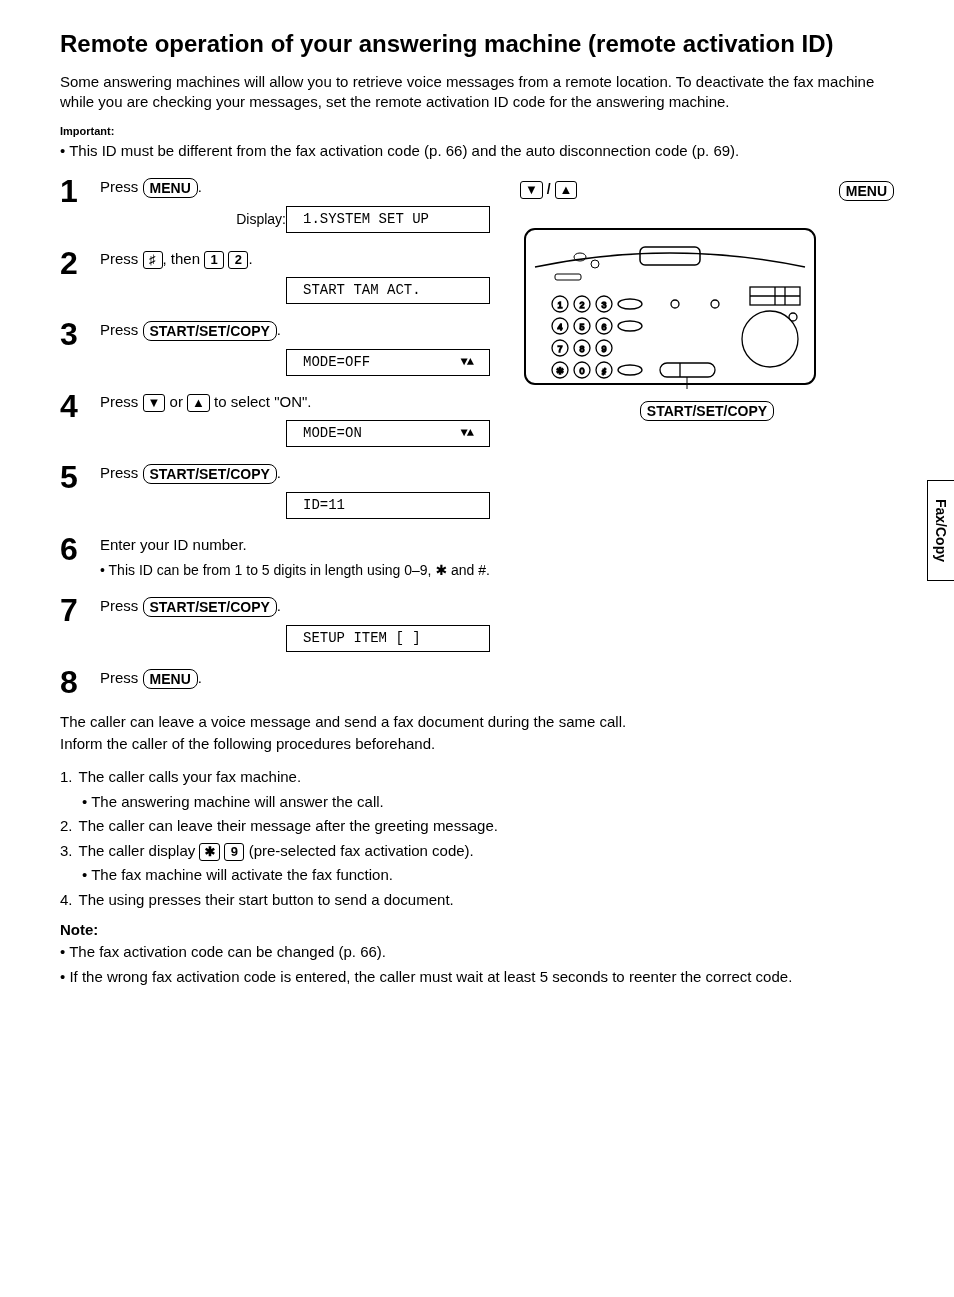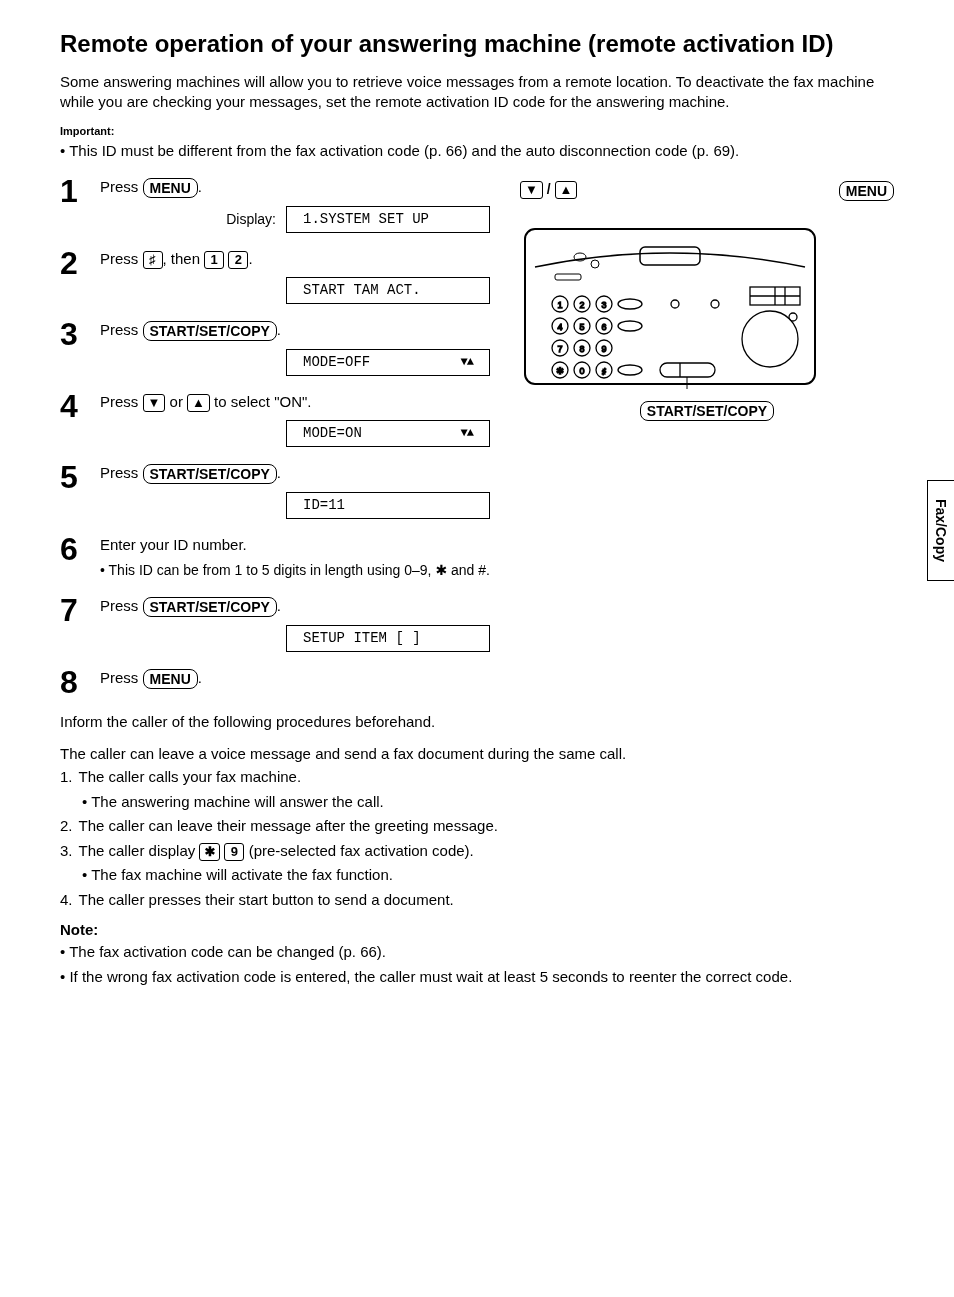--- a/index.html
+++ b/index.html
@@ -87,21 +87,21 @@
     font-weight: bold;
     font-size: 13px;
     line-height: 16px;
     vertical-align: middle;
     min-width: 10px;
     text-align: center;
   }
   .display-row {
     display: flex;
     align-items: center;
-    gap: 10px;
+    gap: 0;
     margin-top: 8px;
     justify-content: flex-end;
   }
   .display-label {
     font-size: 14px;
   }
   .display-box {
     border: 1.5px solid #000;
     font-family: "Courier New", monospace;
     font-size: 14px;
@@ -333,30 +333,30 @@
           <line x1="230" y1="87" x2="280" y2="87"></line>
           <line x1="255" y1="78" x2="255" y2="96"></line>
           <line x1="265" y1="78" x2="265" y2="96"></line>
         </g>
         <line x1="167" y1="168" x2="167" y2="180" stroke="#000"></line>
       </svg>
       <div class="dev-bottom-label"><span class="keycap">START/SET/COPY</span></div>
     </div>
   </div>
 
+  <p class="body-text" style="margin-bottom:2px;">The caller can leave a voice message and send a fax document during the same call.</p>
   <p class="body-text">Inform the caller of the following procedures beforehand.</p>
-  <p class="body-text" style="margin-bottom:2px;">The caller can leave a voice message and send a fax document during the same call.</p>
 
   <div class="ol-row"><span class="ol-num">1.</span><span>The caller calls your fax machine.</span></div>
   <div class="ol-sub">The answering machine will answer the call.</div>
 
   <div class="ol-row"><span class="ol-num">2.</span><span>The caller can leave their message after the greeting message.</span></div>
 
   <div class="ol-row"><span class="ol-num">3.</span><span>The caller display </span><span class="keycap-sq">✱</span> <span class="keycap-sq">9</span><span> (pre-selected fax activation code).</span></div>
   <div class="ol-sub">The fax machine will activate the fax function.</div>
 
-  <div class="ol-row"><span class="ol-num">4.</span><span>The caller presses their start button to send a document.</span></div>
+  <div class="ol-row"><span class="ol-num">4.</span><span>The using presses their start button to send a document.</span></div>
 
   <div class="note-label">Note:</div>
   <div class="bullet" style="margin-bottom:4px;">The fax activation code can be changed (p. 66).</div>
   <div class="bullet" style="margin-bottom:4px;">If the wrong fax activation code is entered, the caller must wait at least 5 seconds to reenter the correct code.</div>
 
 </div>
 
 </body></html>

